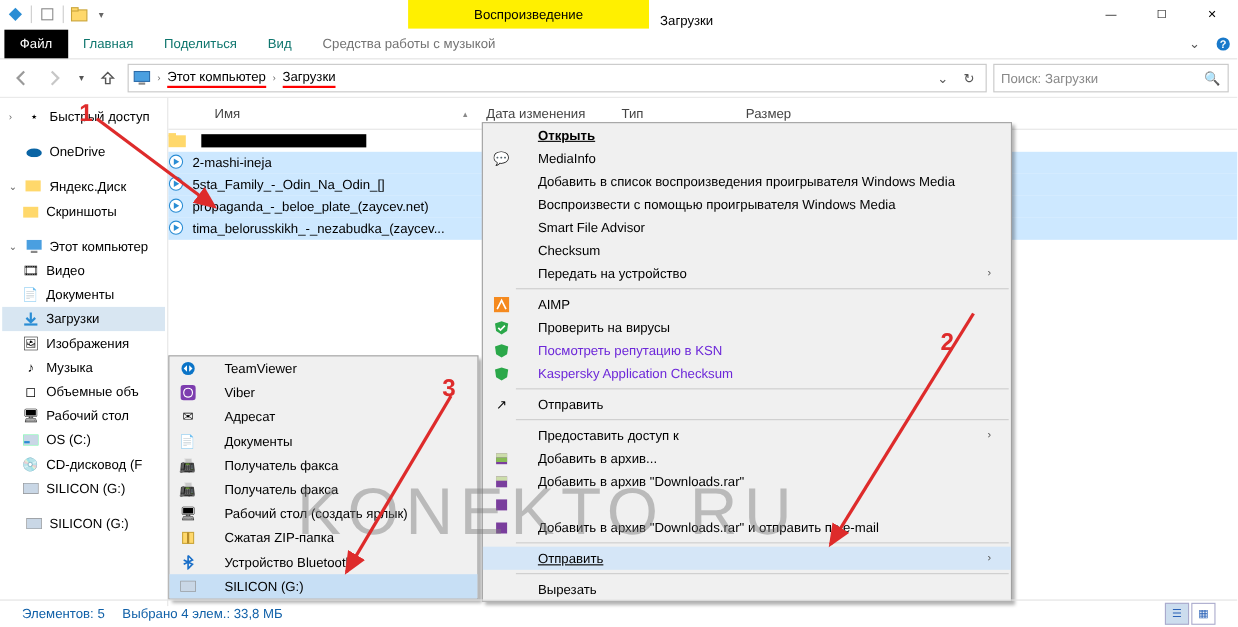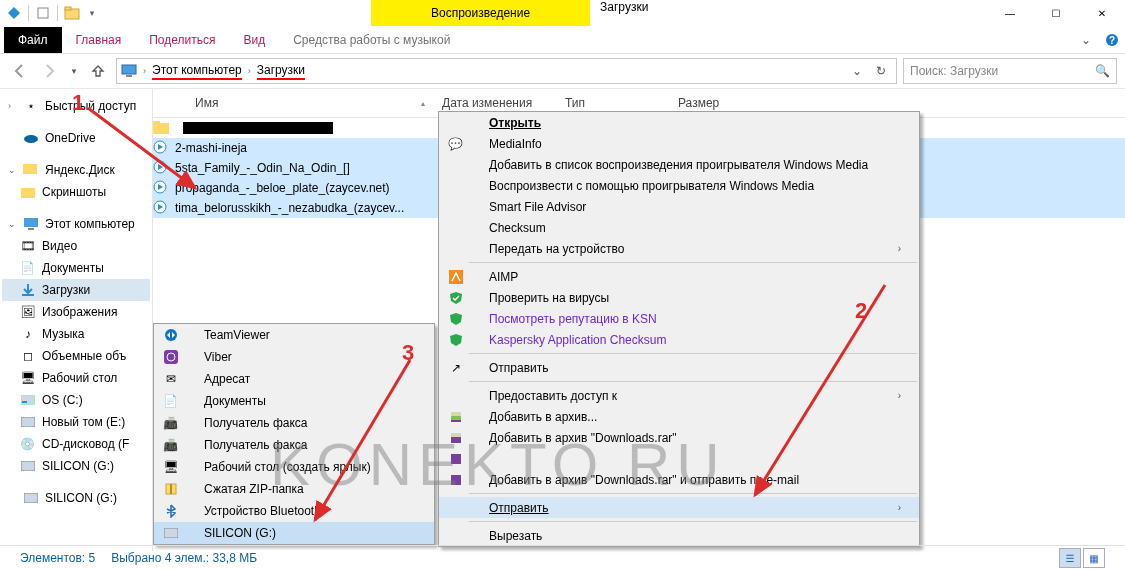--- a/index.html
+++ b/index.html
@@ -1,26 +1,26 @@
 <!DOCTYPE html>
 <html><head>
 <meta charset="utf-8">
 <style>
 html,body{margin:0;padding:0;font-family:"Segoe UI",Tahoma,sans-serif;font-size:12px;color:#000;background:#fff;width:1125px;height:570px;overflow:hidden;position:relative}
 .titlebar{height:26px;display:flex;align-items:stretch;background:#fff;border-bottom:1px solid #fff}
 .titlebar .qat{display:flex;align-items:center;gap:4px;padding:0 6px}
 .titlebar .qat .ico{width:16px;height:16px;display:flex;align-items:center;justify-content:center}
 .titlebar .sep{width:1px;height:16px;background:#ccc;margin:5px 2px}
-.titlebar .ctxtab{flex:1;display:flex;align-items:flex-start}
+.titlebar .ctxtab{flex:1;display:flex;align-items:flex-end}
 .titlebar .ctxtab .ctx{height:100%;background:#fff000;color:#000;padding:0 60px;display:flex;align-items:center;margin-left:265px}
 .titlebar .wintitle{padding:0 10px;display:flex;align-items:center}
 .winbtns{display:flex;margin-left:auto}
 .winbtn{width:46px;height:26px;display:flex;align-items:center;justify-content:center;font-size:10px}
 .ribbontabs{height:26px;display:flex;align-items:stretch;border-bottom:1px solid #e1e1e1;padding-left:4px}
-.ribbontabs .tab{padding:0 14px;display:flex;align-items:center;color:#be185d}
+.ribbontabs .tab{padding:0 14px;display:flex;align-items:center;color:#0f766e}
 .ribbontabs .tab.file{background:#000000;color:#fff}
 .ribbontabs .tab.ctx{color:#737373}
 .ribbontabs .expand{margin-left:auto;width:26px;display:flex;align-items:center;justify-content:center;color:#555}
 .ribbontabs .help{width:26px;display:flex;align-items:center;justify-content:center;color:#1979ca}
 .addrrow{height:34px;display:flex;align-items:center;gap:6px;padding:0 8px;border-bottom:1px solid #e8e8e8}
 .navbtn{width:24px;height:24px;display:flex;align-items:center;justify-content:center;color:#555}
 .addrbar{flex:1;height:24px;border:1px solid #c7c7c7;display:flex;align-items:center;padding:0 4px;gap:6px}
 .addrbar .crumb{display:flex;align-items:center;gap:4px}
 .addrbar .chev{color:#666;font-size:9px}
 .addrbar .underline{border-bottom:2px solid red;padding-bottom:1px}
@@ -244,28 +244,20 @@
     <div class="navitem">
         <span class="ic">
           <svg width="14" height="10">
             <rect width="14" height="10" fill="#c9d7e6" stroke="#7fa"></rect>
             <rect x="1" y="6" width="5" height="2" fill="#2a8dd4"></rect>
           </svg>
         </span>
         <span>OS (C:)</span>
       </div>
     <div class="navitem">
-        <span class="ic">
-          <svg width="14" height="10">
-            <rect width="14" height="10" fill="#c9d7e6" stroke="#888"></rect>
-          </svg>
-        </span>
-        <span>Новый том (E:)</span>
-      </div>
-    <div class="navitem">
         <span class="ic">💿</span>
         <span>CD-дисковод (F</span>
       </div>
     <div class="navitem">
         <span class="ic">
           <svg width="14" height="10">
             <rect width="14" height="10" fill="#c9d7e6" stroke="#888"></rect>
           </svg>
         </span>
         <span>SILICON (G:)</span>

